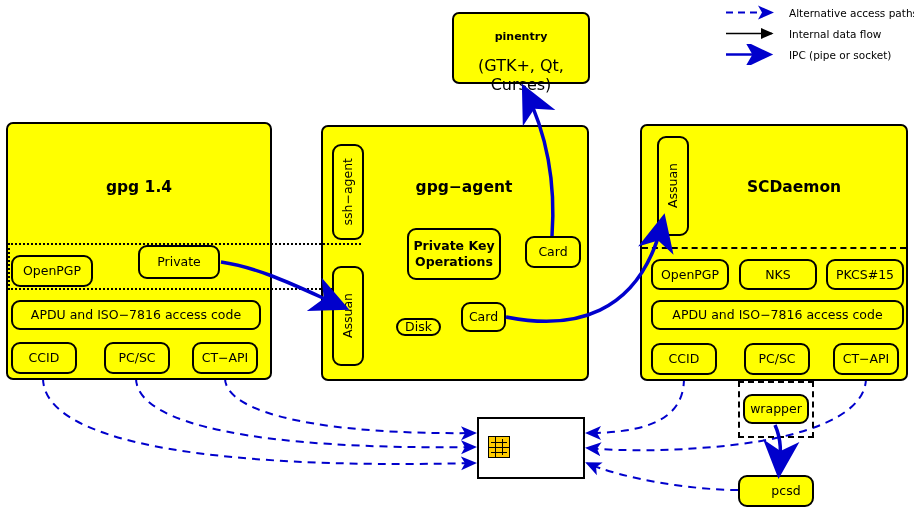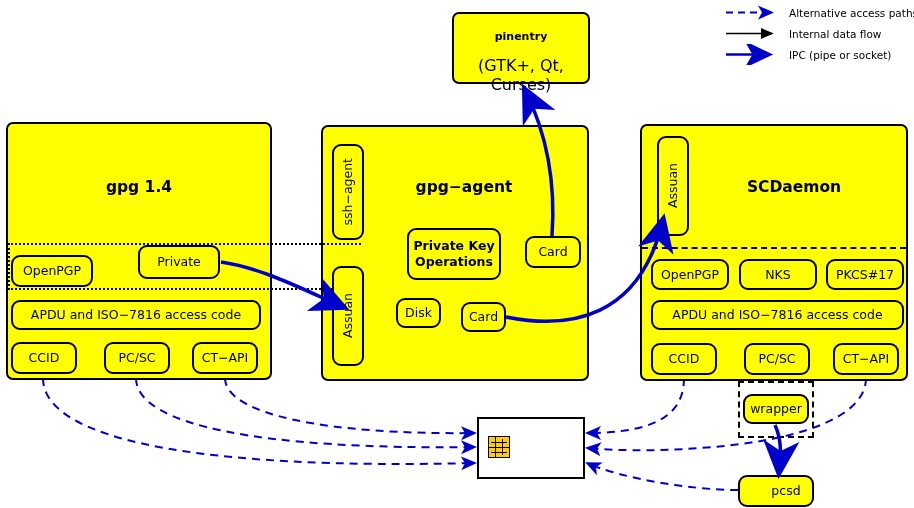--- a/index.html
+++ b/index.html
@@ -252,34 +252,34 @@
     <span class="vert-label">ssh−agent</span>
   </div>
   <div class="sub-box" style="left:332px; top:266px; width:32px; height:100px;">
     <span class="vert-label">Assuan</span>
   </div>
   <div class="sub-box" style="left:407px; top:228px; width:94px; height:52px; flex-direction:column;font-weight:bold;">
     <span>Private Key</span>
     <span>Operations</span>
   </div>
   <div class="sub-box" style="left:525px; top:236px; width:56px; height:32px;">Card</div>
-  <div class="sub-box" style="left:396px; top:298px; width:45px; height:30px;">Disk</div>
+  <div class="sub-box" style="left:396px; top:318px; width:45px; height:18px;">Disk</div>
   <div class="sub-box" style="left:461px; top:302px; width:45px; height:30px;">Card</div>
 
   <div class="box outer-box" style="left:640px; top:124px; width:268px; height:257px;"></div>
   <div class="outer-title" style="left:660px; top:178px; width:268px;">SCDaemon</div>
 
   <div class="sub-box" style="left:657px; top:136px; width:32px; height:100px;">
     <span class="vert-label">Assuan</span>
   </div>
   <div class="dashed-sep" style="left:642px; top:247px; width:264px;"></div>
 
   <div class="sub-box" style="left:651px; top:259px; width:78px; height:31px;">OpenPGP</div>
   <div class="sub-box" style="left:739px; top:259px; width:78px; height:31px;">NKS</div>
-  <div class="sub-box" style="left:826px; top:259px; width:78px; height:31px;">PKCS#17</div>
+  <div class="sub-box" style="left:826px; top:259px; width:78px; height:31px;">PKCS#15</div>
   <div class="sub-box" style="left:651px; top:300px; width:253px; height:30px;">APDU and ISO−7816 access code</div>
   <div class="sub-box" style="left:651px; top:343px; width:66px; height:32px;">CCID</div>
   <div class="sub-box" style="left:744px; top:343px; width:66px; height:32px;">PC/SC</div>
   <div class="sub-box" style="left:833px; top:343px; width:66px; height:32px;">CT−API</div>
 
   <div class="dashed-region" style="left:738px; top:381px; width:76px; height:57px;"></div>
   <div class="sub-box" style="left:743px; top:394px; width:66px; height:30px;">wrapper</div>
 
   <div class="sub-box" style="left:738px; top:475px; width:76px; height:32px;padding-left:20px;">pcsd</div>
 

